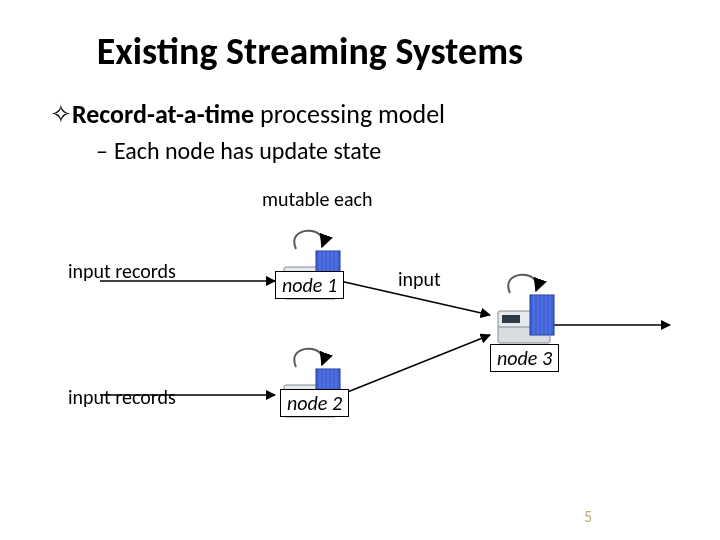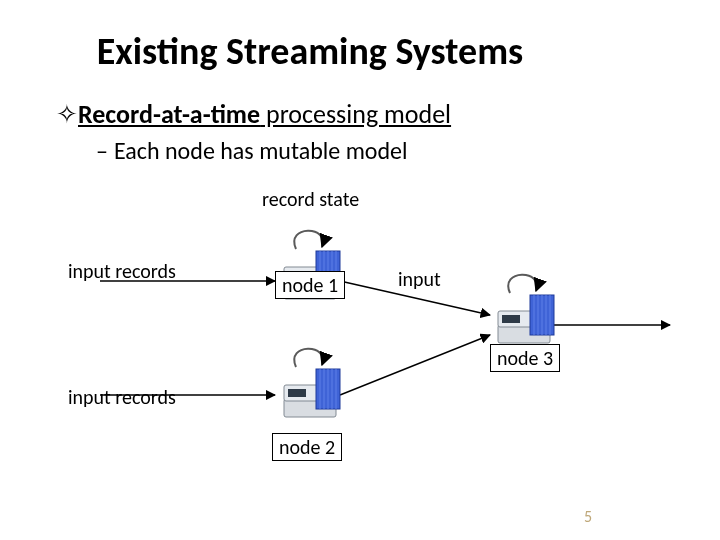--- a/index.html
+++ b/index.html
@@ -1,42 +1,42 @@
 <!DOCTYPE html>
 <html><head>
 <meta charset="utf-8">
 <style>
   * { margin: 0; padding: 0; box-sizing: border-box; }
   html, body { width: 720px; height: 540px; font-family: "Calibri", "Segoe UI", sans-serif; background: #fff; color: #000; }
   .slide { position: relative; width: 620px; height: 540px; padding: 20px 50px 5px 50px; }
   .title { font-size: 38px; font-weight: 700; text-align: center; margin-top: 8px; margin-bottom: 24px; }
-  .bullet1 { font-size: 26px; margin-left: 6px; margin-bottom: 6px; text-decoration: underline; }
+  .bullet1 { font-size: 26px; margin-left: 0; margin-bottom: 6px; }
   .bullet1 .bmark { display: inline-block; width: 22px; }
   .bullet1 b { font-weight: 700; }
   .bullet2 { font-size: 24px; margin-left: 46px; }
   .bullet2 .dash { display: inline-block; width: 18px; }
   .diagram { position: relative; width: 640px; height: 260px; margin-top: 20px; }
   .lbl { position: absolute; font-size: 20px; white-space: nowrap; }
-  .nodebox { position: absolute; border: 1px solid #000; background: #fff; font-size: 20px; padding: 1px 6px; z-index: 5; }
+  .nodebox { position: absolute; border: 1px solid #000; background: #fff; font-size: 20px; padding: 1px 6px; z-index: 5; font-style: italic; }
   .server { position: absolute; width: 66px; height: 56px; z-index: 2; }
   .pagenum { position: absolute; right: 28px; bottom: 14px; font-size: 16px; color: #bfa87a; }
   svg.arrows { position: absolute; left: 0; top: 0; z-index: 1; }
 </style>
 </head>
 <body>
 
 <div class="slide">
 
   <h1 class="title">Existing Streaming Systems</h1>
 
   <div class="bullet1">
     <span class="bmark">✧</span><b>Record-at-a-time</b><span> processing model</span>
   </div>
   <div class="bullet2">
-    <span class="dash">–</span><span>Each node has mutable model</span>
+    <span class="dash">–</span><span>Each node has update state</span>
   </div>
 
   <div class="diagram">
 
     <svg class="arrows" width="640" height="260">
       <defs>
         <marker id="ah" viewBox="0 0 10 10" refX="9" refY="5" markerWidth="7" markerHeight="7" orient="auto-start-reverse">
           <path d="M 0 0 L 10 5 L 0 10 z" fill="#000"></path>
         </marker>
       </defs>
@@ -85,25 +85,25 @@
       <rect x="4" y="20" width="52" height="16" rx="2" fill="#e6eaef" stroke="#828a93"></rect>
       <rect x="8" y="24" width="18" height="8" fill="#2e3a47"></rect>
       <rect x="36" y="4" width="24" height="40" fill="#3f63d6" stroke="#1f3a9a"></rect>
       <line x1="40" y1="4" x2="40" y2="44" stroke="#5e80e8"></line>
         <line x1="44" y1="4" x2="44" y2="44" stroke="#5e80e8"></line>
         <line x1="48" y1="4" x2="48" y2="44" stroke="#5e80e8"></line>
         <line x1="52" y1="4" x2="52" y2="44" stroke="#5e80e8"></line>
         <line x1="56" y1="4" x2="56" y2="44" stroke="#5e80e8"></line>
     </svg>
 
-    <div class="lbl" style="left:212px; top:2px;">record state</div>
+    <div class="lbl" style="left:212px; top:2px;">mutable each</div>
     <div class="lbl" style="left:18px; top:74px;">input records</div>
     <div class="lbl" style="left:18px; top:200px;">input records</div>
     <div class="lbl" style="left:348px; top:82px;">input</div>
 
     <div class="nodebox" style="left:225px; top:86px;">node 1</div>
-    <div class="nodebox" style="left:222px; top:204px;margin-top:44px;">node 2</div>
+    <div class="nodebox" style="left:230px; top:204px;">node 2</div>
     <div class="nodebox" style="left:440px; top:146px;margin-top:13px;">node 3</div>
 
   </div>
 
   <div class="pagenum">5</div>
 </div>
 
 </body></html>

